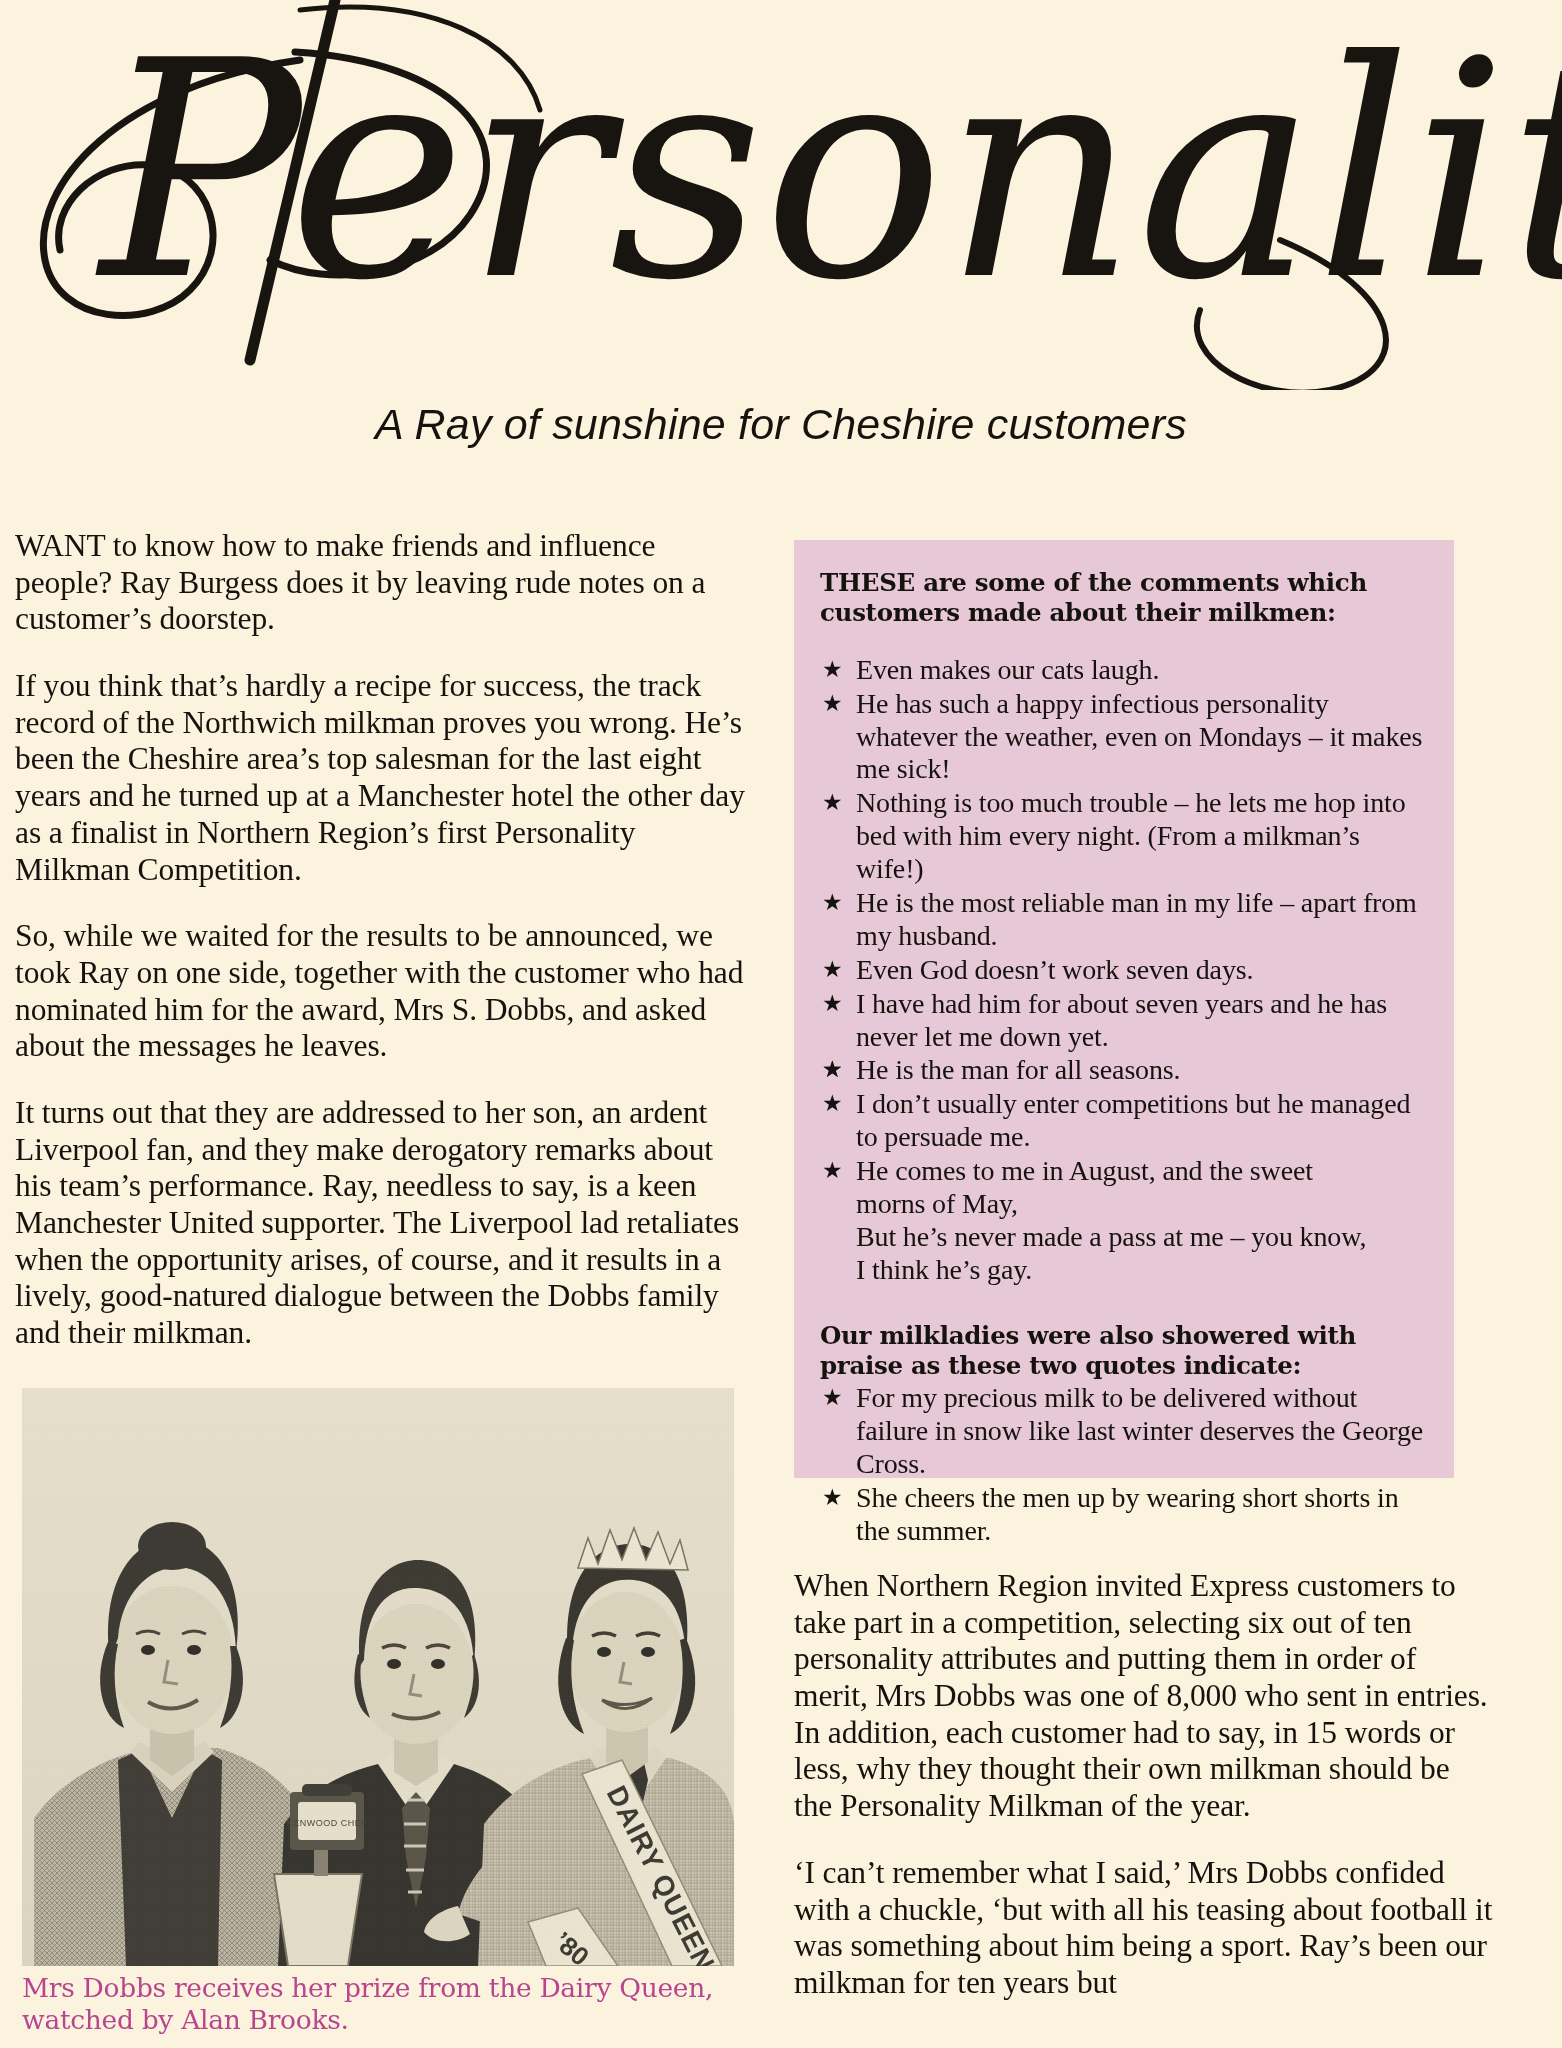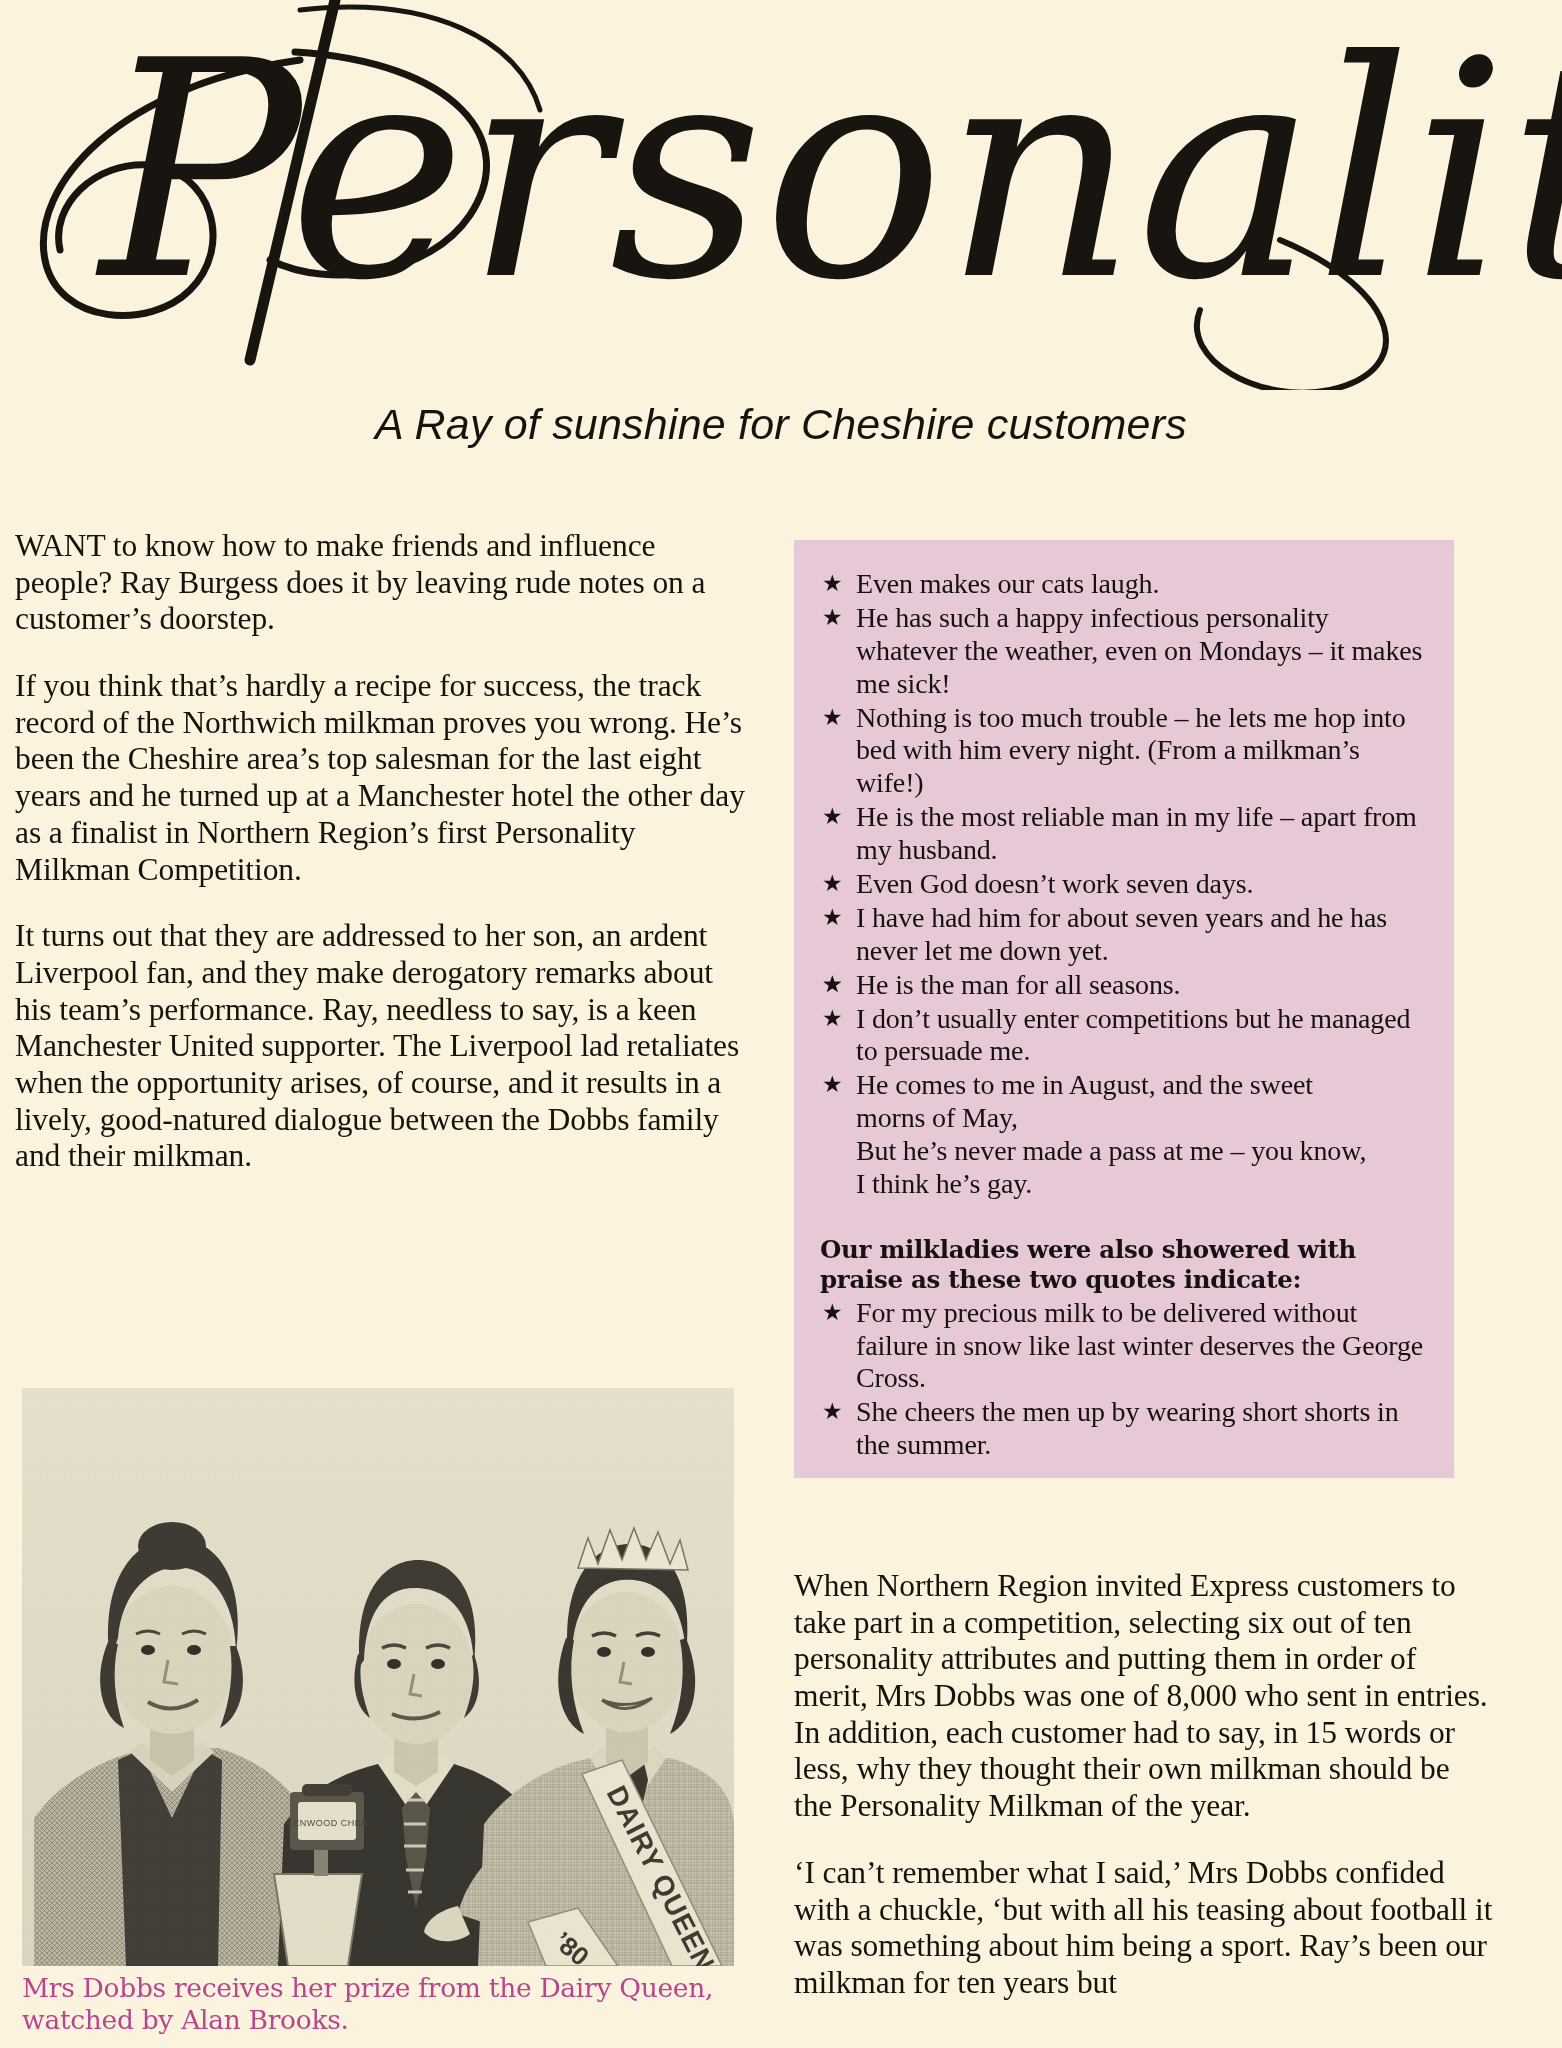--- a/index.html
+++ b/index.html
@@ -132,24 +132,26 @@
           <path d="M1280 250 C1400 300 1420 380 1330 400 C1260 414 1180 370 1200 320" stroke-width="6"></path>
         </g>
       </svg>
     </div>
     <div class="subtitle">A Ray of sunshine for Cheshire customers</div>
   </div>
 
   <div class="col-left">
     <p>WANT to know how to make friends and influence people? Ray Burgess does it by leaving rude notes on a customer’s doorstep.</p>
     <p>If you think that’s hardly a recipe for success, the track record of the Northwich milkman proves you wrong. He’s been the Cheshire area’s top salesman for the last eight years and he turned up at a Manchester hotel the other day as a finalist in Northern Region’s first Personality Milkman Competition.</p>
+    <p>So, while we waited for the results to be announced, we took Ray on one side, together with the customer who had nominated him for the award, Mrs S. Dobbs, and asked about the messages he leaves.</p>
     <p>It turns out that they are addressed to her son, an ardent Liverpool fan, and they make derogatory remarks about his team’s performance. Ray, needless to say, is a keen Manchester United supporter. The Liverpool lad retaliates when the opportunity arises, of course, and it results in a lively, good-natured dialogue between the Dobbs family and their milkman.</p>
   </div>
 
   <div class="pinkbox">
+    <p class="bold-head">THESE are some of the comments which customers made about their milkmen:</p>
     <ul class="starlist">
       <li><span class="star">★</span><span>Even makes our cats laugh.</span></li>
       <li><span class="star">★</span><span>He has such a happy infectious personality whatever the weather, even on Mondays – it makes me sick!</span></li>
       <li><span class="star">★</span><span>Nothing is too much trouble – he lets me hop into bed with him every night. (From a milkman’s wife!)</span></li>
       <li><span class="star">★</span><span>He is the most reliable man in my life – apart from my husband.</span></li>
       <li><span class="star">★</span><span>Even God doesn’t work seven days.</span></li>
       <li><span class="star">★</span><span>I have had him for about seven years and he has never let me down yet.</span></li>
       <li><span class="star">★</span></li>
       <li><span class="star">★</span><span>He is the man for all seasons.</span></li>
       <li><span class="star">★</span><span>I don’t usually enter competitions but he managed to persuade me.</span></li>

